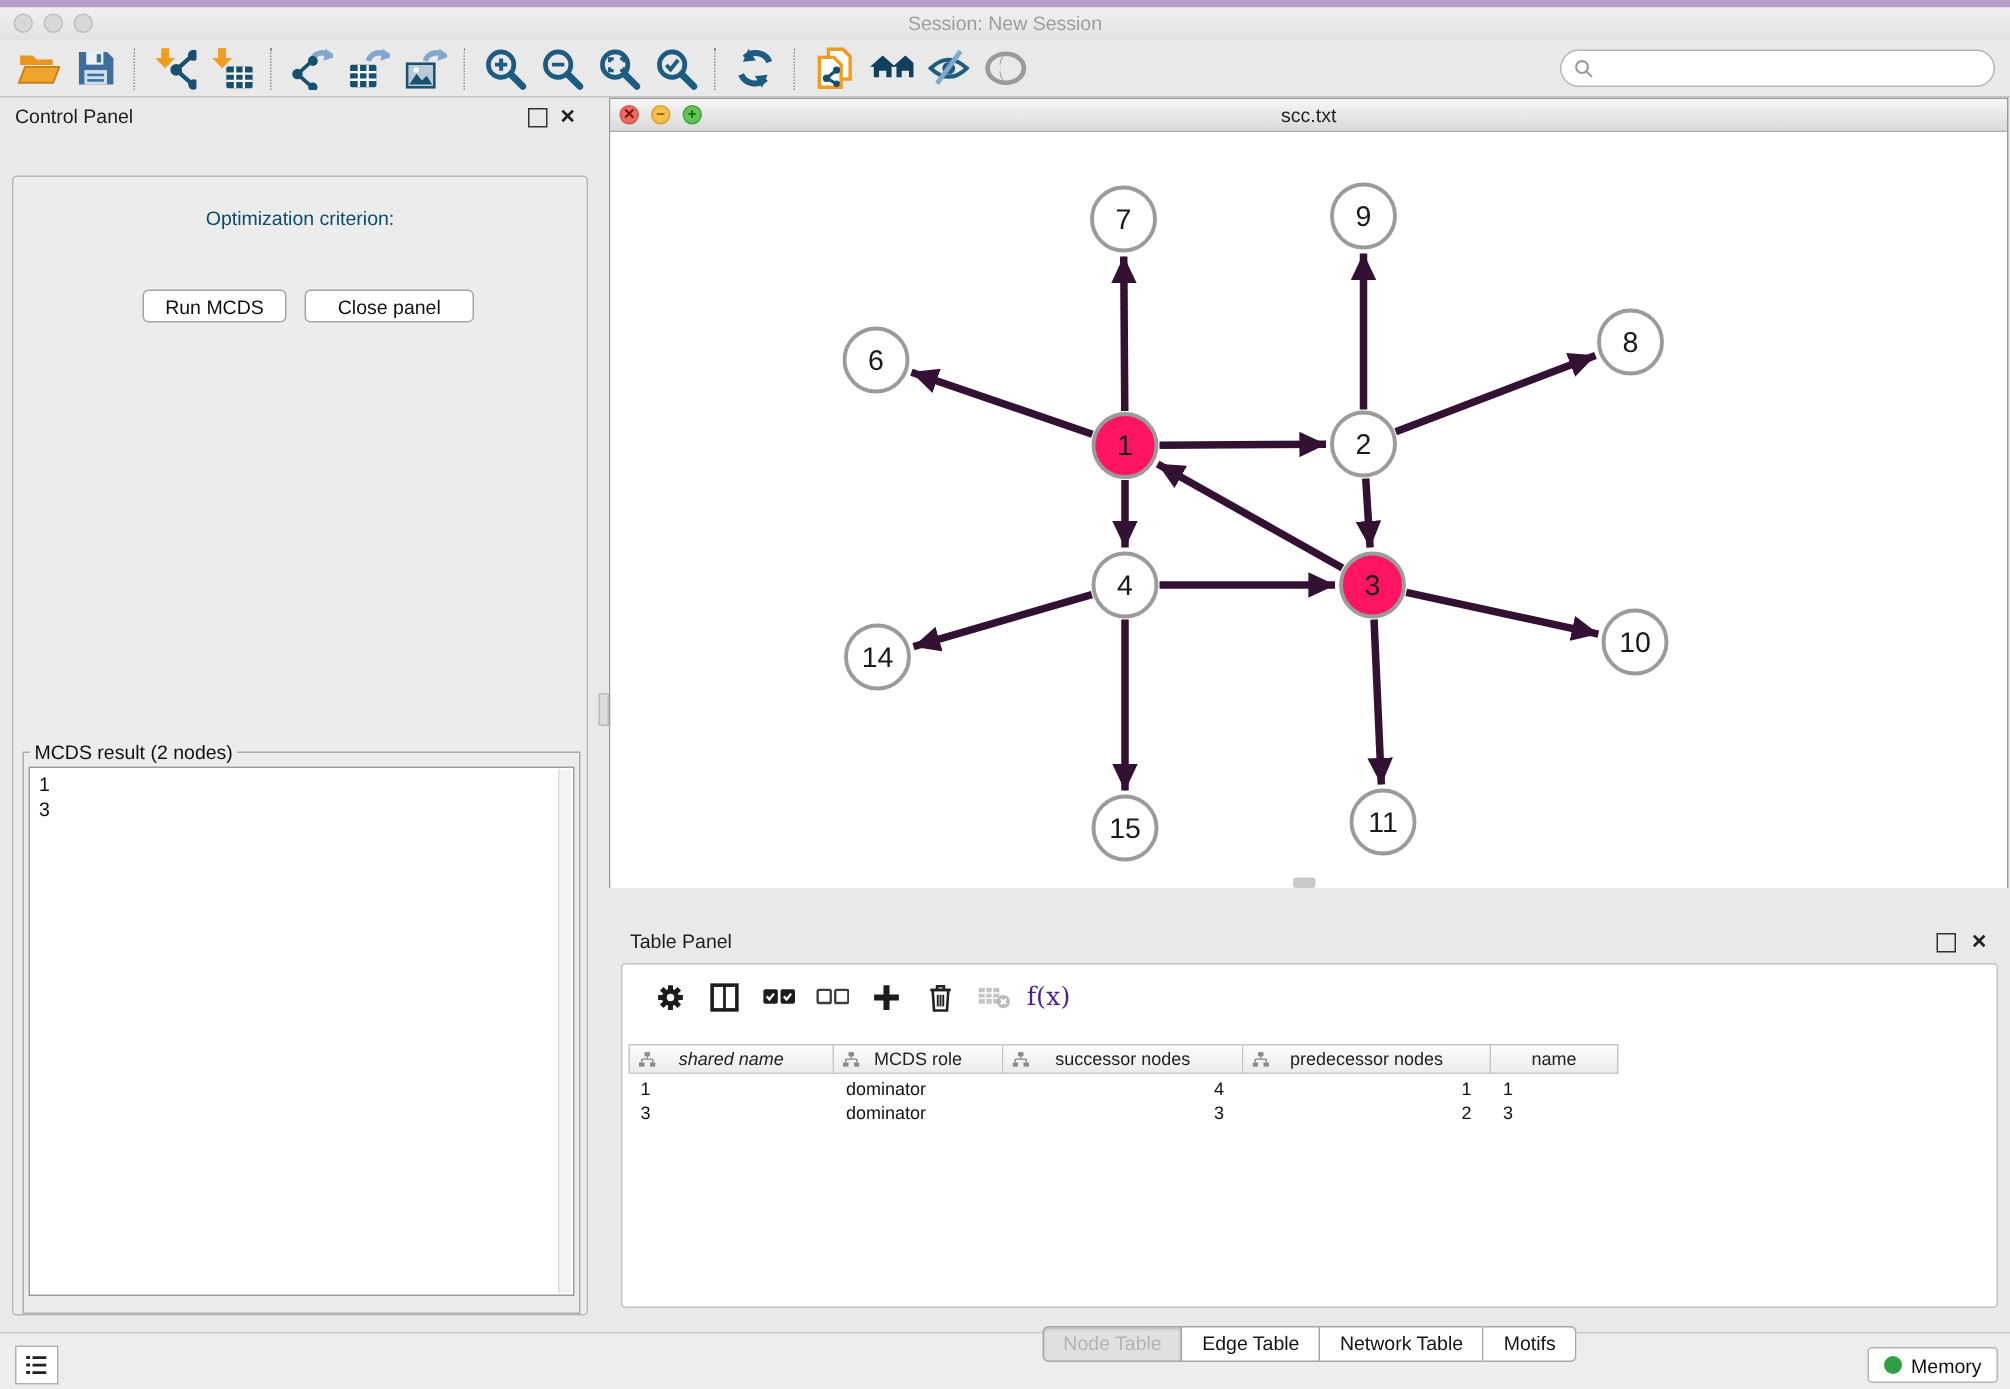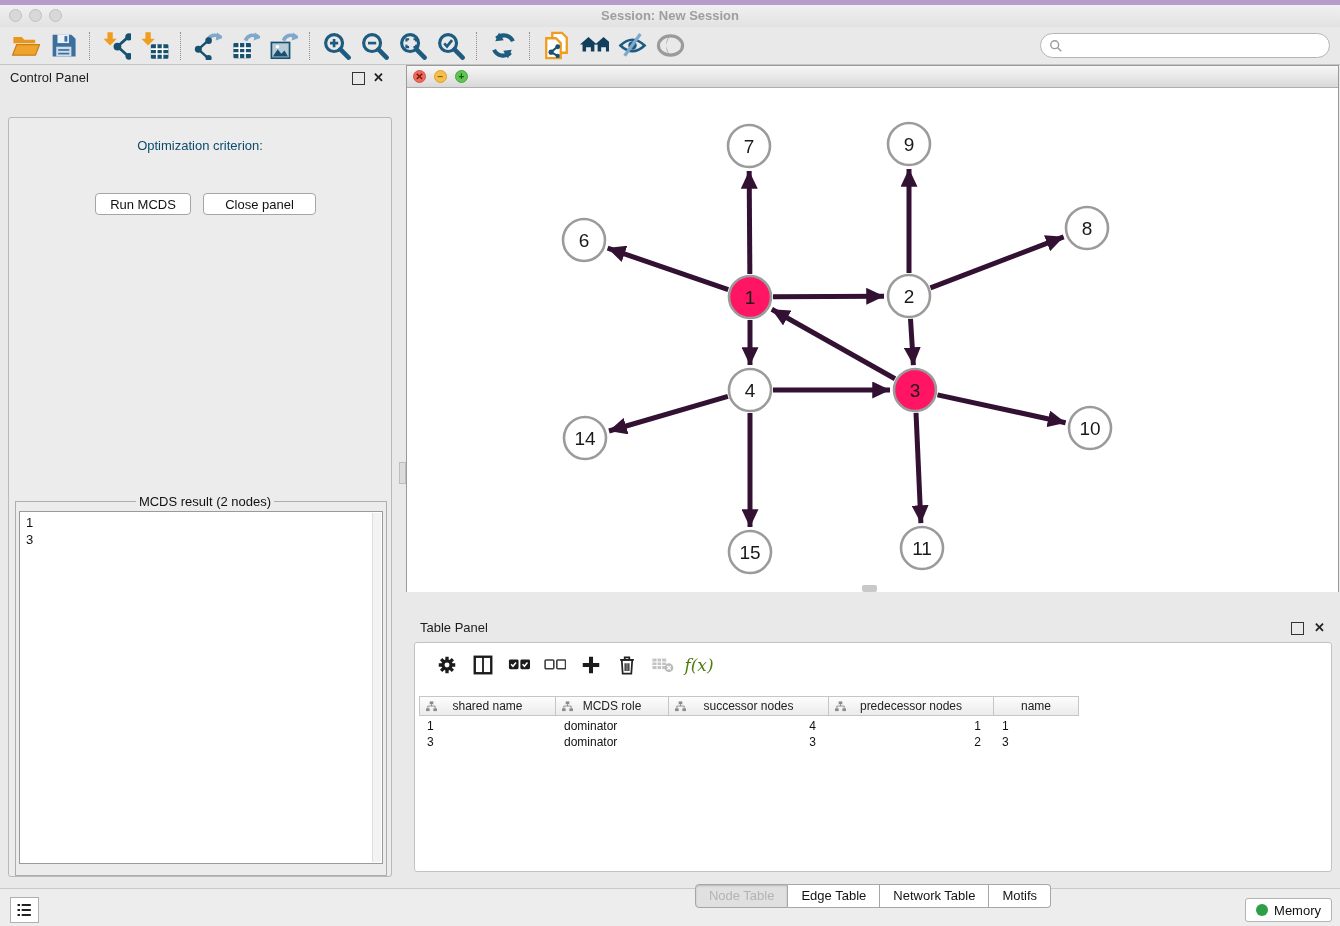--- a/index.html
+++ b/index.html
@@ -2,21 +2,21 @@
 <html><head>
 <meta charset="utf-8">
 <style>
   * { margin:0; padding:0; box-sizing:border-box; }
   html,body { width:1340px; height:926px; }
   body { font-family:"Liberation Sans", sans-serif; background:#e9e9e9; position:relative; overflow:hidden; }
 
   
   .purple-strip { position:absolute; top:0; left:0; width:1340px; height:5px; background:#b79bc9; }
   .titlebar { position:absolute; top:5px; left:0; width:1340px; height:22px; background:linear-gradient(#f0f0f0,#e2e2e2); }
-  .titlebar .title { position:absolute; left:0; right:0; top:3px; text-align:center; font-size:13px; color:#9e9e9e;font-weight:bold; }
+  .titlebar .title { position:absolute; left:0; right:0; top:3px; text-align:center; font-size:13px; color:#9e9e9e; }
   .tl-dot { position:absolute; top:4px; width:13px; height:13px; border-radius:50%; background:#d8d8d8; border:1px solid #c0c0c0; }
 
   
   .toolbar { position:absolute; top:27px; left:0; width:1340px; height:38px; background:#e9e9e9; border-bottom:1px solid #c4c4c4; display:flex; align-items:center; padding-left:6px; }
   .tb-btn { width:38px; height:34px; display:flex; align-items:center; justify-content:center; background:transparent; border:none; }
   .tb-sep { height:28px; border-left:1px dotted #8f8f8f; margin:0 7px; }
   .searchbox { position:absolute; right:10px; top:6px; width:290px; height:25px; background:#fff; border:1px solid #b5b5b5; border-radius:13px; display:flex; align-items:center; padding-left:8px; }
   .searchbox input { border:none; outline:none; flex:1; height:20px; font-size:13px; background:transparent; margin-left:5px; }
 
   
@@ -31,21 +31,21 @@
   .tab:last-child { border-radius:0 4px 4px 0; }
   .tab.active { background:#e0e0e0; color:#b4b4b4; box-shadow:inset 0 1px 2px rgba(0,0,0,.18); }
   .cp-tabs-wrap { position:absolute; top:31px; left:0; width:100%; }
   .cp-content { position:absolute; top:52px; left:8px; width:384px; height:760px; background:#ececec; border:1px solid #b9b9b9; border-radius:3px; }
   .opt-label { position:absolute; top:20px; left:0; width:100%; text-align:center; font-size:13px; color:#0c4a6e; }
   .criterion-select { position:absolute; top:41px; left:37px; width:309px; height:22px; background:#fff; border:1px solid #a5a5a5; border-radius:5px; font-size:13px; display:flex; align-items:center; padding-left:9px; }
   .stepper { position:absolute; right:7px; top:2px; display:flex; flex-direction:column; align-items:center; line-height:8px; }
   .stepper span { font-size:9px; color:#444; }
   .cp-btn { position:absolute; top:75px; height:22px; background:#fff; border:1px solid #a5a5a5; border-radius:4px; font-size:13px; color:#111; font-family:"Liberation Sans", sans-serif; }
   .result-fieldset { position:absolute; left:6px; top:376px; width:372px; height:382px; border:1px solid #adadad; background:transparent; }
-  .result-fieldset legend { font-size:13px; color:#111; margin-left:4px; padding:0 3px;text-align:center; }
+  .result-fieldset legend { font-size:13px; color:#111; margin-left:4px; padding:0 3px; }
   .result-area { position:absolute; left:3px; right:3px; top:2px; bottom:3px; background:#fff; border:1px solid #9a9a9a; font-size:13px; line-height:17px; padding:2px 6px; color:#111; }
   .result-scroll { position:absolute; right:1px; top:1px; bottom:1px; width:9px; background:#f3f3f3; border-left:1px solid #ddd; }
 
   
   .net-window { position:absolute; left:406px; top:65px; width:933px; height:527px; background:#fff; border:1px solid #9a9a9a; }
   .net-titlebar { position:absolute; top:0; left:0; right:0; height:22px; background:linear-gradient(#f7f7f7,#d9d9d9); border-bottom:1px solid #aeaeae; }
   .net-title { position:absolute; left:0; right:0; top:3px; text-align:center; font-size:13px; color:#222; }
   .light { position:absolute; top:4px; width:13px; height:13px; border-radius:50%; font-size:10px; font-weight:bold; text-align:center; line-height:12px; }
   .light.red { background:#ed6a5f; border:1px solid #d55549; color:#7c120c; }
   .light.yellow { background:#f5bf4f; border:1px solid #dea123; color:#8a5a02; }
@@ -53,21 +53,21 @@
   .net-canvas { position:absolute; top:22px; left:0; width:931px; height:504px; background:#fff; }
   .v-split-handle { position:absolute; left:399px; top:462px; width:7px; height:22px; background:#dcdcdc; border:1px solid #bdbdbd; }
   .h-split-handle { position:absolute; left:862px; top:585px; width:15px; height:7px; background:#c9c9c9; border-radius:2px; }
 
   
   .table-panel { position:absolute; left:406px; top:616px; width:934px; height:292px; }
   .tp-header { position:absolute; top:4px; left:14px; font-size:13px; color:#1d1d1d; }
   .table-box { position:absolute; left:8px; top:26px; width:918px; height:230px; background:#fff; border:1px solid #c3c3c3; border-radius:3px; }
   .tp-toolbar { position:absolute; top:0; left:0; right:0; height:44px; display:flex; align-items:center; padding-left:14px; }
   .tp-btn { width:36px; height:36px; display:flex; align-items:center; justify-content:center; background:transparent; border:none; }
-  .fx-label { font-style:italic; font-family:"DejaVu Serif", serif; font-size:17px; color:#4d7c0f; }
+  .fx-label { font-family:"DejaVu Serif", serif; font-size:17px; color:#4c1d95; }
   .tbl-header { position:absolute; top:53px; left:4px; display:flex; height:20px; }
   .tbl-th { position:relative; background:linear-gradient(#fdfdfd,#ebebeb); border:1px solid #c6c6c6; border-left:none; font-size:12px; color:#222; display:flex; align-items:center; justify-content:center; }
   .tbl-th:first-child { border-left:1px solid #c6c6c6; }
   .tbl-th .hier { position:absolute; left:6px; top:4px; }
   .tbl-body { position:absolute; top:75px; left:4px; }
   .tbl-row { display:flex; height:16px; font-size:12px; color:#111; }
   .tbl-cell { overflow:hidden; white-space:nowrap; }
   .bottom-tabs-wrap { position:absolute; left:0; width:100%; top:268px; }
 
   
@@ -269,20 +269,21 @@
       </div>
     </fieldset>
   </div>
 </div>
 
 <div class="net-window">
   <div class="net-titlebar">
     <span class="light red" style="left:6px">✕</span>
     <span class="light yellow" style="left:27px">−</span>
     <span class="light green" style="left:48px">+</span>
+    <span class="net-title">scc.txt</span>
   </div>
   <div class="net-canvas">
     <svg id="graph-svg" width="931" height="504" viewBox="0 0 931 504">
       <defs>
         <marker id="arrow" markerUnits="strokeWidth" markerWidth="4" markerHeight="3.4" refX="3.55" refY="1.7" orient="auto">
           <path id="arrow-path" d="M0,0 L3.6,1.7 L0,3.4 Z" fill="#331133"></path>
         </marker>
       </defs>
     <line x1="342.84768545925334" y1="186.0005043472541" x2="342.1655592834203" y2="82.99945179646292" stroke="#331133" stroke-width="5" marker-end="url(#arrow)"></line>
         <line x1="321.2466915728205" y1="201.5304904798239" x2="200.64490046432553" y2="160.11903208714793" stroke="#331133" stroke-width="5" marker-end="url(#arrow)"></line>
@@ -415,21 +416,21 @@
               <circle cx="18.5" cy="12" r="4.8" fill="#bbb"></circle>
               <path d="M16.6 10.1l3.8 3.8M20.4 10.1l-3.8 3.8" stroke="#fff" stroke-width="1.5"></path>
             </g>
           </svg>
         </button>
         <button class="tp-btn">
           <span class="fx-label">f(x)</span>
         </button>
       </div>
     <div class="tbl-header" id="tbl-header">
-        <div class="tbl-th" style="width: 137px;">
+        <div class="tbl-th" style="width: 137px; font-style: italic;">
           <svg class="hier" width="11" height="11" viewBox="0 0 12 12">
             <rect x="4" y="0.5" width="4" height="3" fill="#8a8a8a"></rect>
             <path d="M6 3.5v2M2 5.5h8M2 5.5V8M10 5.5V8" stroke="#8a8a8a" fill="none"></path>
             <rect x="0" y="8" width="4" height="3" fill="#8a8a8a"></rect>
             <rect x="8" y="8" width="4" height="3" fill="#8a8a8a"></rect>
           </svg>
           <span>shared name</span>
         </div>
         <div class="tbl-th" style="width: 113px;">
           <svg class="hier" width="11" height="11" viewBox="0 0 12 12">

